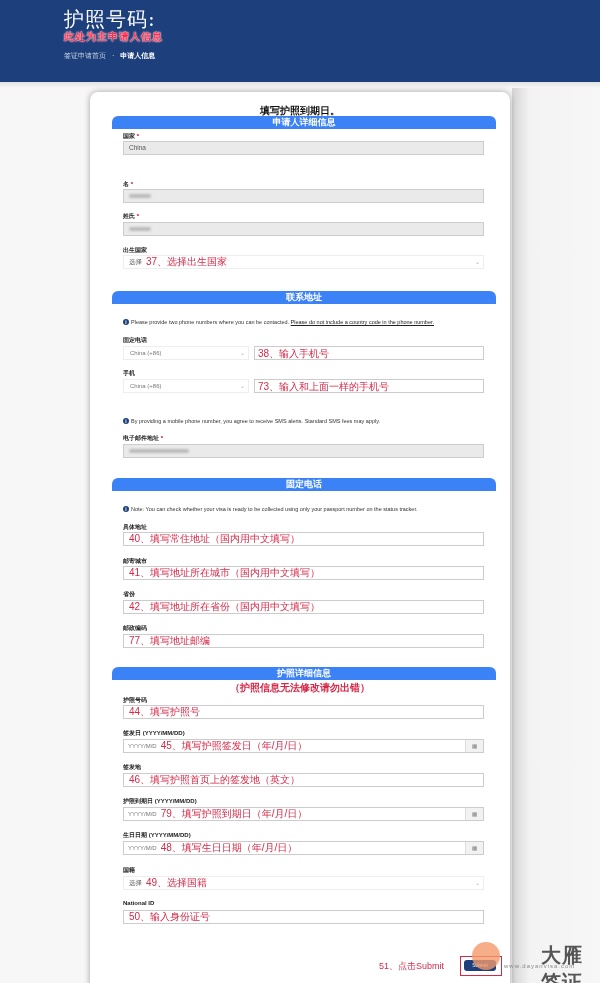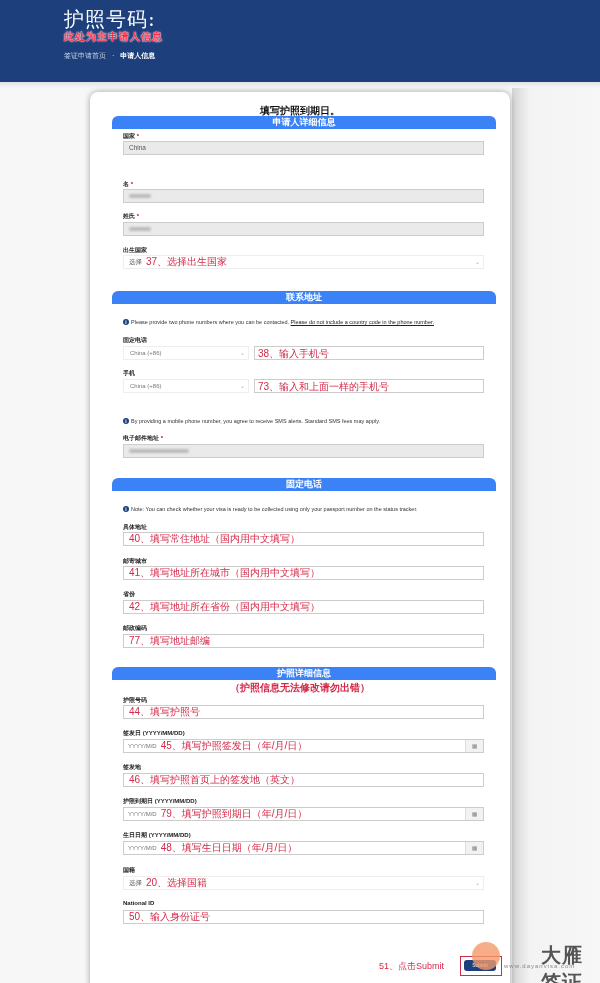--- a/index.html
+++ b/index.html
@@ -99,21 +99,21 @@
   <div class="fld anno-only" style="top:613px"><span class="anno">44、填写护照号</span></div>
   <div class="lbl" style="top:637px">签发日 (YYYY/MM/DD)</div>
   <div class="date" style="top:647px"><span>YYYY/M/D</span><span class="anno">45、填写护照签发日（年/月/日）</span><span class="cal">▦</span></div>
   <div class="lbl" style="top:671px">签发地</div>
   <div class="fld anno-only" style="top:681px"><span class="anno">46、填写护照首页上的签发地（英文）</span></div>
   <div class="lbl" style="top:705px">护照到期日 (YYYY/MM/DD)</div>
   <div class="date" style="top:715px"><span>YYYY/M/D</span><span class="anno">79、填写护照到期日（年/月/日）</span><span class="cal">▦</span></div>
   <div class="lbl" style="top:739px">生日日期 (YYYY/MM/DD)</div>
   <div class="date" style="top:749px"><span>YYYY/M/D</span><span class="anno">48、填写生日日期（年/月/日）</span><span class="cal">▦</span></div>
   <div class="lbl" style="top:774px">国籍</div>
-  <div class="fld" style="top:784px;border-color:#eee"><span>选择</span><span class="anno">20、选择国籍</span><span class="chev">⌄</span></div>
+  <div class="fld" style="top:784px;border-color:#eee"><span>选择</span><span class="anno">49、选择国籍</span><span class="chev">⌄</span></div>
   <div class="lbl" style="top:808px">National ID</div>
   <div class="fld anno-only" style="top:818px"><span class="anno">50、输入身份证号</span></div>
 
   <div class="submit-note">51、点击Submit</div>
   <div class="submit-box"></div>
   <div class="submit-btn">Submit</div>
 </div>
 
 <div class="wm">
   <div class="logo"></div>

